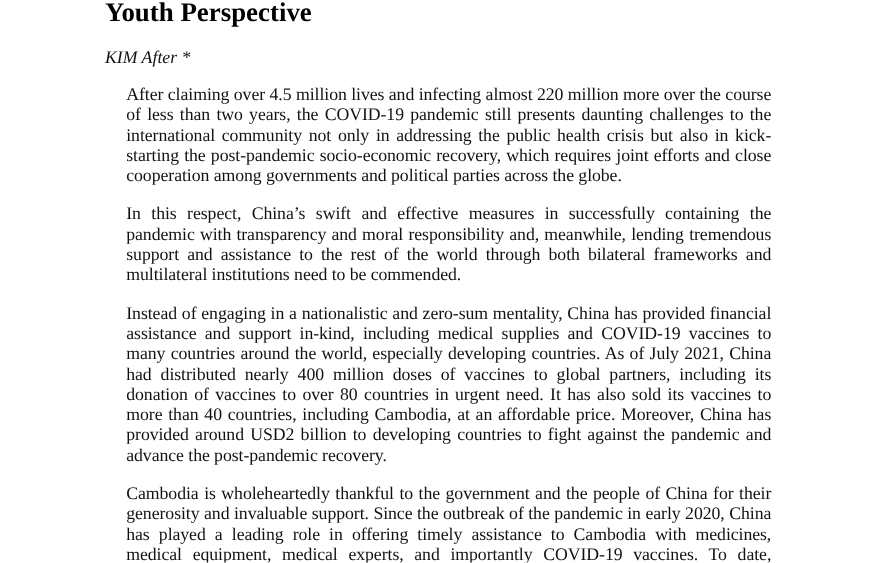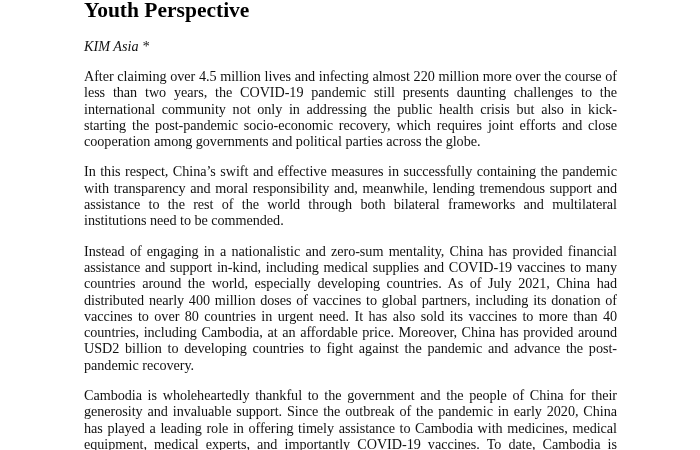--- a/index.html
+++ b/index.html
@@ -35,29 +35,29 @@
       line-height: 16px;
       margin: 16px 0 0 0;
     }
     .body-text {
       margin-top: 14px;
     }
     .para {
       font-size: 14.2px;
       line-height: 16.3px;
       text-align: justify;
-      margin: 0 0 14px 0;
+      margin: 0 0 14px 17px;
       letter-spacing: -0.05px;
     }
   </style>
 </head>
 <body>
 
 <div class="page">
   <h1 class="title">Youth Perspective</h1>
-  <p class="author">KIM Asia *</p>
+  <p class="author">KIM After *</p>
   <div class="body-text">
     <p class="para">After claiming over 4.5 million lives and infecting almost 220 million more over the course of less than two years, the COVID-19 pandemic still presents daunting challenges to the international community not only in addressing the public health crisis but also in kick-starting the post-pandemic socio-economic recovery, which requires joint efforts and close cooperation among governments and political parties across the globe.</p>
     <p class="para">In this respect, China’s swift and effective measures in successfully containing the pandemic with transparency and moral responsibility and, meanwhile, lending tremendous support and assistance to the rest of the world through both bilateral frameworks and multilateral institutions need to be commended.</p>
     <p class="para">Instead of engaging in a nationalistic and zero-sum mentality, China has provided financial assistance and support in-kind, including medical supplies and COVID-19 vaccines to many countries around the world, especially developing countries. As of July 2021, China had distributed nearly 400 million doses of vaccines to global partners, including its donation of vaccines to over 80 countries in urgent need. It has also sold its vaccines to more than 40 countries, including Cambodia, at an affordable price. Moreover, China has provided around USD2 billion to developing countries to fight against the pandemic and advance the post-pandemic recovery.</p>
     <p class="para">Cambodia is wholeheartedly thankful to the government and the people of China for their generosity and invaluable support. Since the outbreak of the pandemic in early 2020, China has played a leading role in offering timely assistance to Cambodia with medicines, medical equipment, medical experts, and importantly COVID-19 vaccines. To date, Cambodia is second to Singapore in Southeast Asia in achieving a high vaccination rate, with more than 12.5 million</p>
   </div>
 </div>
 
 </body></html>

